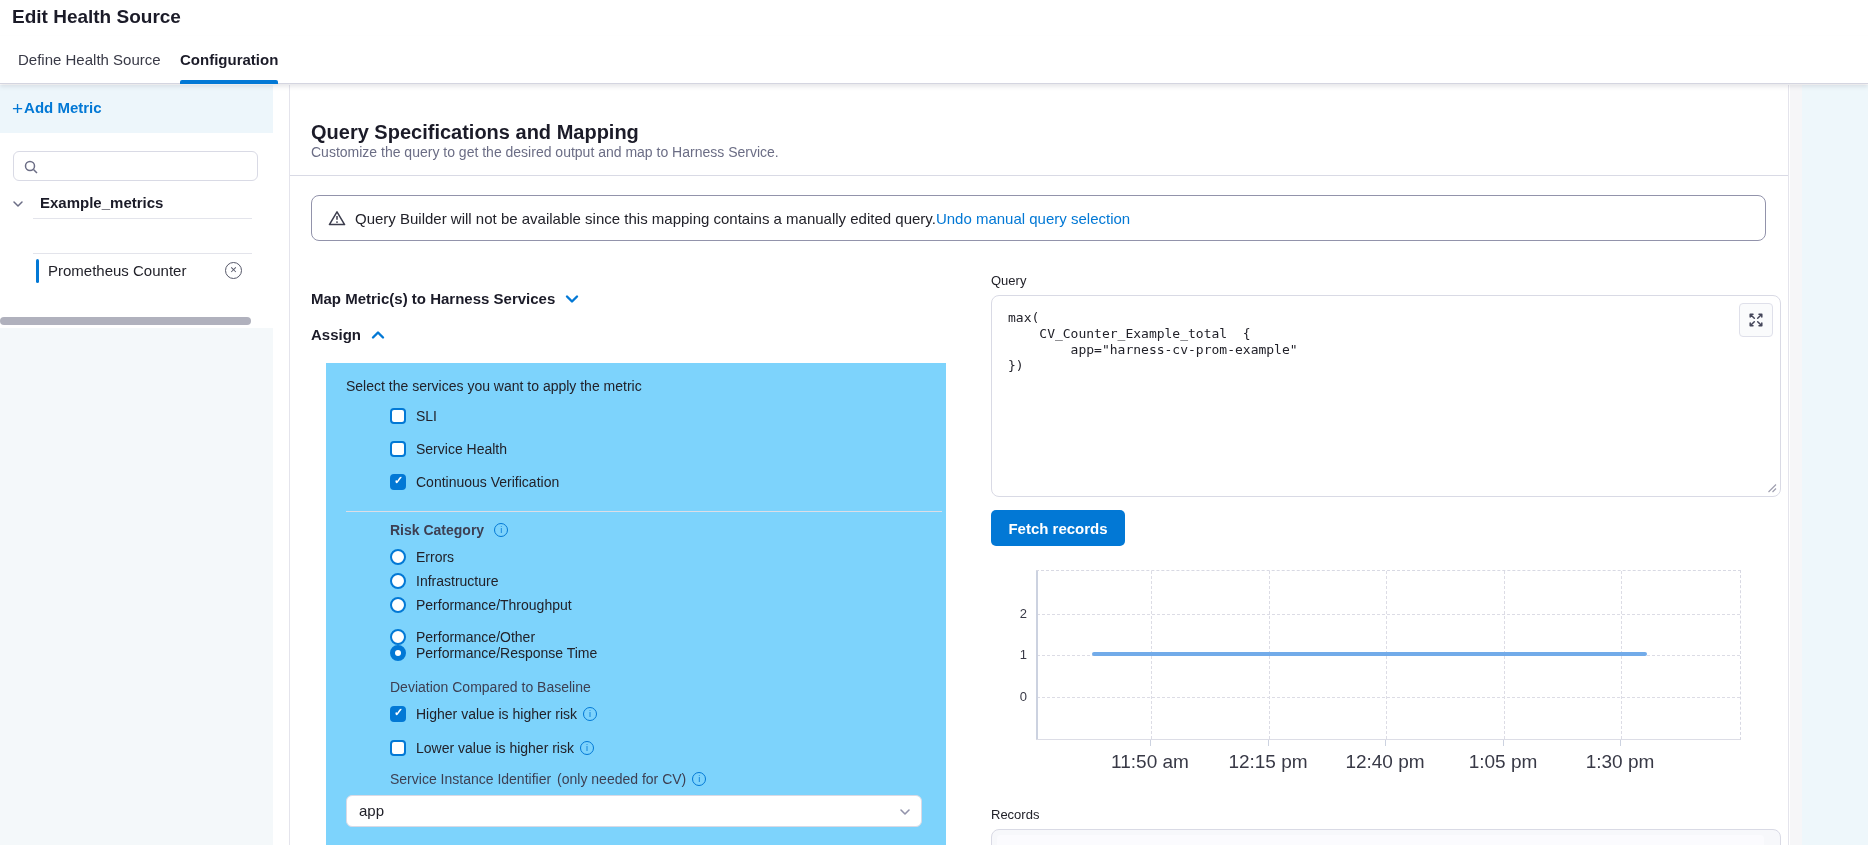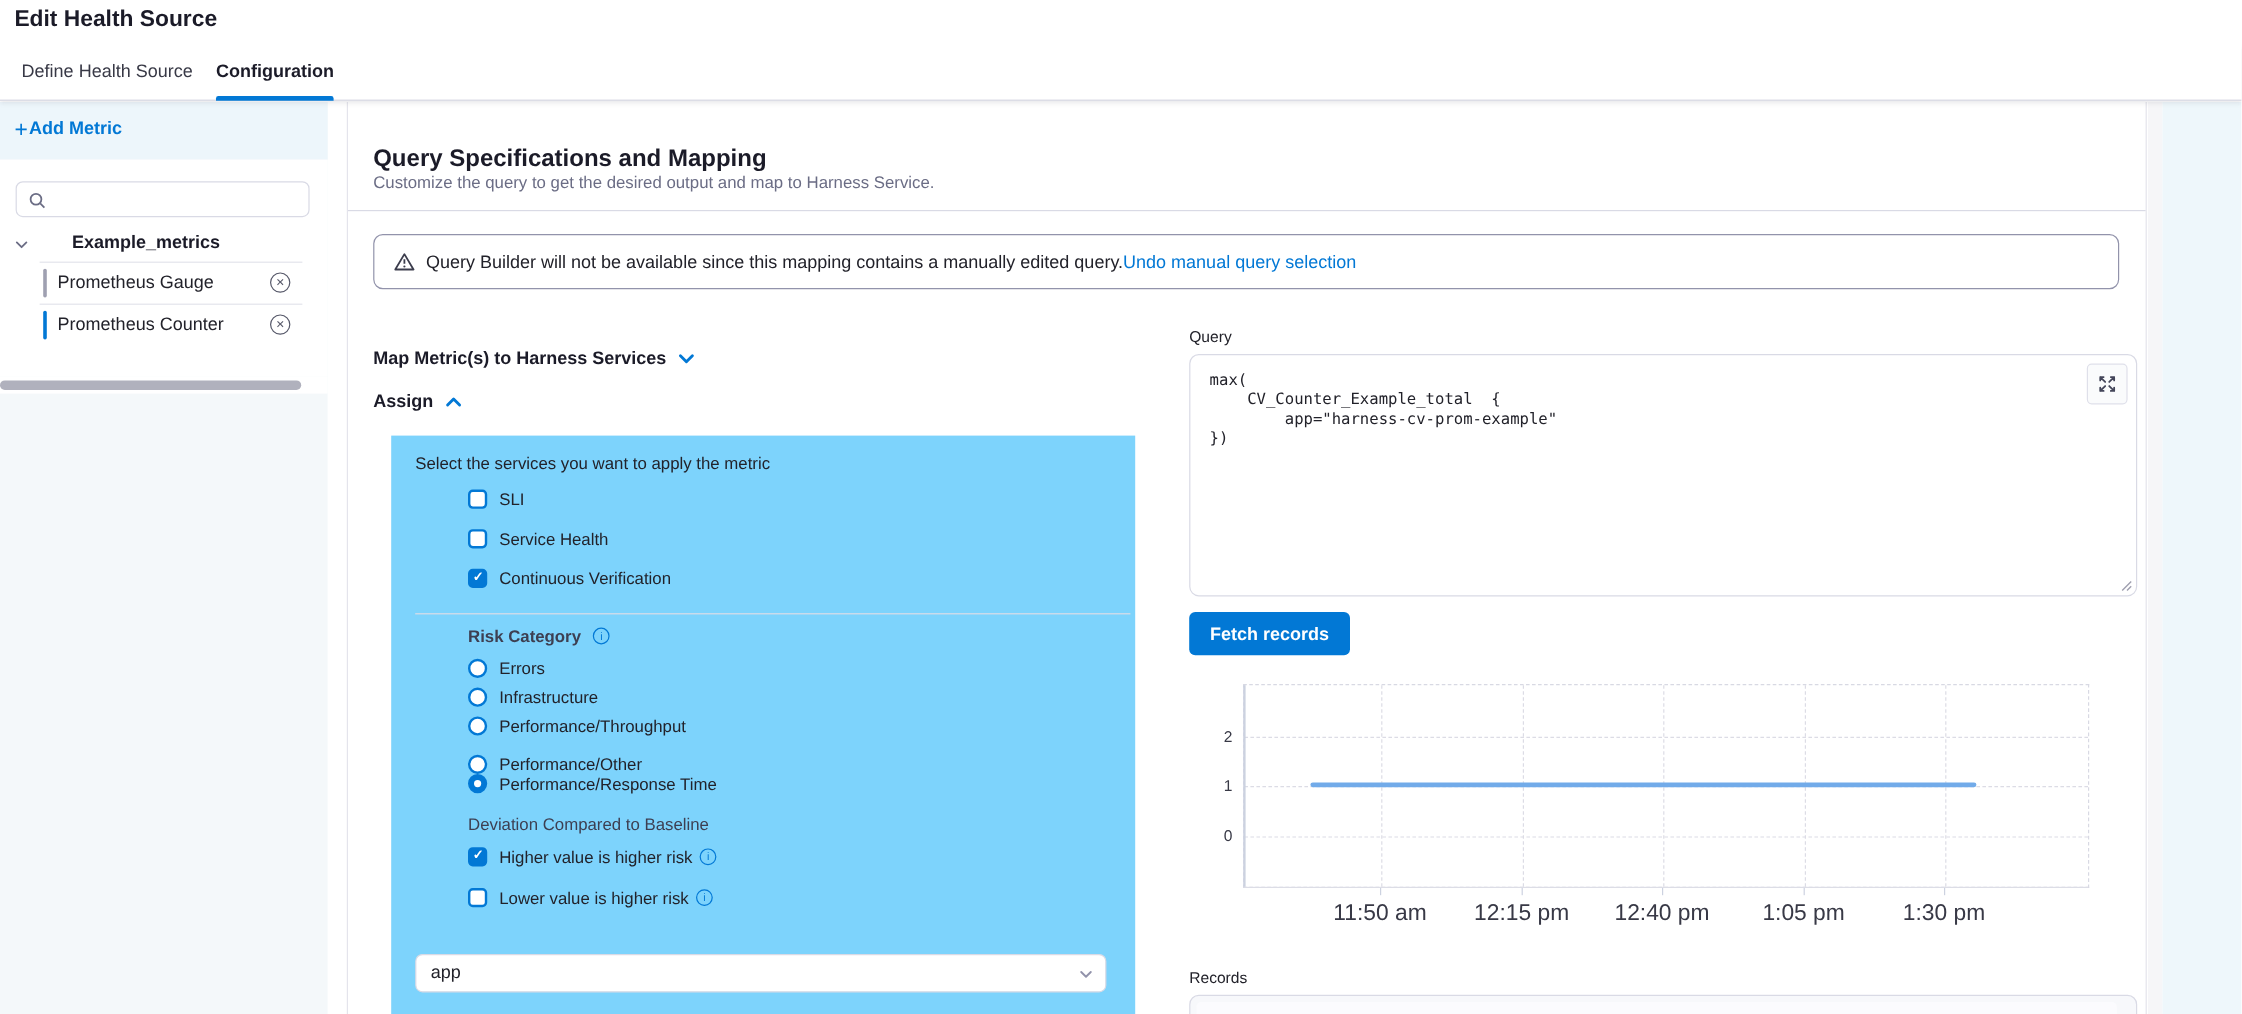--- a/index.html
+++ b/index.html
@@ -22,21 +22,21 @@
   .sidebar { position:absolute; top:85px; left:0; width:273px; bottom:0; background:#f4f8fa; }
   .sb-top { position:absolute; top:0; left:0; right:0; height:48px; background:#edf6fb; }
   .add-metric { position:absolute; left:12px; top:13px; color:#0278d5; font-size:15px; font-weight:600; cursor:pointer; white-space:nowrap; }
   .plus-ic { font-size:19px; font-weight:400; margin-right:1px; vertical-align:-2px; }
   .sb-mid { position:absolute; top:48px; left:0; right:0; height:181px; background:#fff; }
   .search-box { position:absolute; left:13px; top:18px; width:245px; height:30px; border:1px solid #d9dae5; border-radius:6px; background:#fff; }
   .search-box svg { position:absolute; left:9px; top:7px; }
   .search-box input { position:absolute; left:30px; top:1px; width:210px; height:26px; border:none; outline:none; font-size:14px; font-family:inherit; background:transparent; }
   .tree-group { position:absolute; left:0; top:57px; height:28px; width:273px; cursor:pointer; }
   .tree-group svg { position:absolute; left:12px; top:8px; }
-  .tree-group .glabel { position:absolute; left:40px; top:4px; font-size:15px; font-weight:700; color:#1b1b28;margin-left:20px; }
+  .tree-group .glabel { position:absolute; left:40px; top:4px; font-size:15px; font-weight:700; color:#1b1b28; }
   .tree-div { position:absolute; left:33px; width:219px; height:1px; background:#e3e4eb; }
   .metric-row { position:absolute; left:33px; width:219px; height:34px; cursor:pointer; }
   .sel-bar { position:absolute; left:3px; top:5px; width:3px; height:24px; background:#9fa0b1; border-radius:2px; }
   .metric-row.selected .sel-bar { background:#0278d5; }
   .metric-label { position:absolute; left:15px; top:8px; font-size:15px; color:#22222a; white-space:nowrap; }
   .remove-ic { position:absolute; right:10px; top:8px; width:17px; height:17px; border:1.5px solid #565869; border-radius:50%; color:#565869; cursor:pointer; }
   .remove-ic::after { content:"\2715"; position:absolute; left:0; right:0; top:1px; font-size:9px; line-height:13px; text-align:center; }
   .sb-scroll { position:absolute; top:229px; left:0; width:273px; height:14px; background:#fff; }
   .sb-thumb { position:absolute; left:0; top:3px; width:251px; height:8px; border-radius:4px; background:#b0b1bd; }
 
@@ -135,25 +135,20 @@
           </svg>
         <input class="sinput" type="text" placeholder="" style="">
       </div>
       <div class="tree-group">
         <svg width="12" height="12" viewBox="0 0 12 12">
             <polyline points="2,4 6,8 10,4" fill="none" stroke="#6b6d85" stroke-width="1.5" stroke-linecap="round" stroke-linejoin="round"></polyline>
           </svg>
         <span class="glabel">Example_metrics</span>
       </div>
       <div class="tree-div" style="top:85px;"></div>
-      <div class="metric-row" style="top:86px;">
-        <span class="sel-bar"></span>
-        <span class="metric-label">Prometheus Gauge</span>
-        <span class="remove-ic"></span>
-      </div>
       <div class="tree-div" style="top:120px;"></div>
       <div class="metric-row selected" style="top:121px;">
         <span class="sel-bar"></span>
         <span class="metric-label">Prometheus Counter</span>
         <span class="remove-ic"></span>
       </div>
     </div>
     <div class="sb-scroll">
       <div class="sb-thumb"></div>
     </div>
@@ -242,20 +237,25 @@
         <span class="cb checked"></span>
         <span class="cb-label">Higher value is higher risk</span>
         <span class="info-ic" style="margin-left:-4px;"></span>
       </div>
       <div class="cbrow" style="top:375px;">
         <span class="cb"></span>
         <span class="cb-label">Lower value is higher risk</span>
         <span class="info-ic" style="margin-left:-4px;"></span>
       </div>
 
+      <div class="lblrow" style="top:406px;">
+        <span class="field-label normal">Service Instance Identifier</span>
+        <span class="sii-note">(only needed for CV)</span>
+        <span class="info-ic" style="margin-left:-4px;"></span>
+      </div>
       <div class="sii-select">
         <span class="sii-value">app</span>
         <svg width="12" height="12" viewBox="0 0 12 12">
             <polyline points="2,4 6,8 10,4" fill="none" stroke="#9293ab" stroke-width="1.6" stroke-linecap="round" stroke-linejoin="round"></polyline>
           </svg>
       </div>
     </div>
 
     <div class="query-label">Query</div>
     <div class="query-box">

